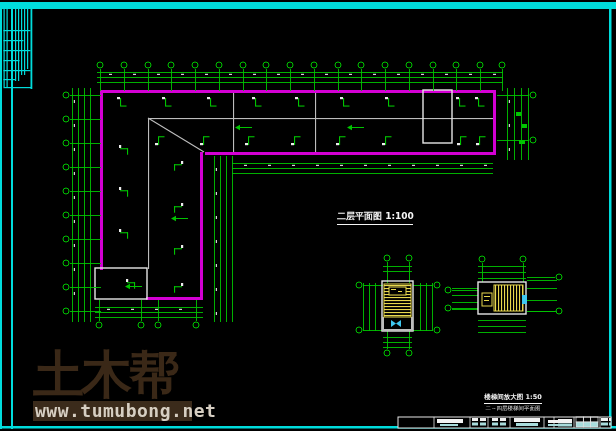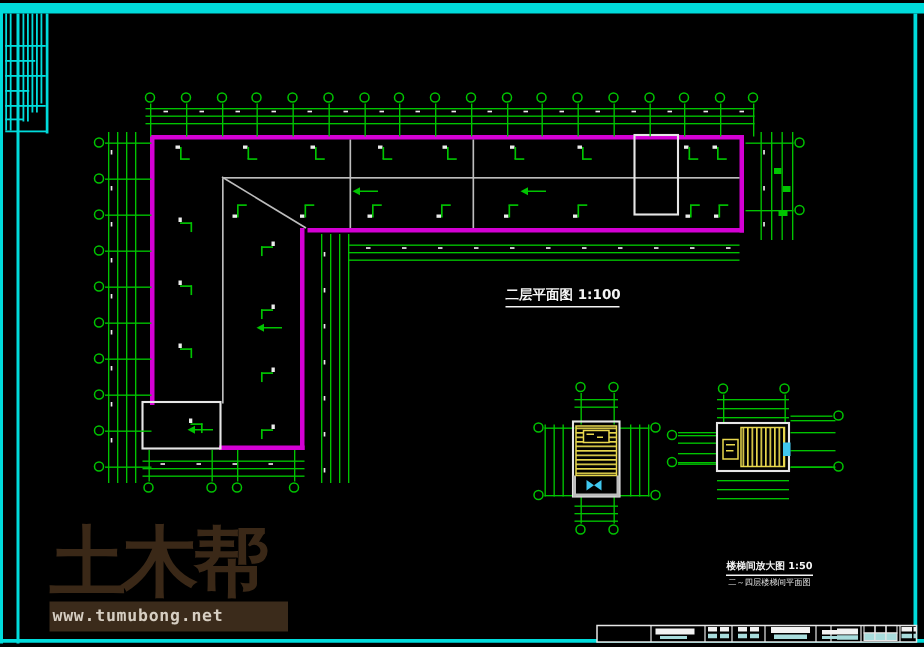--- a/index.html
+++ b/index.html
@@ -1,30 +1,30 @@
 <!DOCTYPE html>
 <html><head>
 <meta charset="utf-8">
 <style>
   html,body{margin:0;padding:0;background:#000;}
   #sheet{position:relative;width:616px;height:431px;background:#000;overflow:hidden;
          font-family:"DejaVu Sans",sans-serif;}
   #plan-svg{position:absolute;left:0;top:0;z-index:1;}
-  .label{position:absolute;z-index:3;color:#f4f4f4;white-space:nowrap;}
+  .label{position:absolute;z-index:3;color:#f4f4f4;white-space:nowrap;margin-top:20px;}
   .main-label{left:337px;top:190px;width:76px;font-size:9px;font-weight:bold;
               text-align:center;border-bottom:1.2px solid #f4f4f4;padding-bottom:1px;}
   .detail-label{left:480px;top:364px;width:66px;text-align:center;}
   .detail-label .l1{font-size:6.5px;font-weight:bold;border-bottom:1px solid #f4f4f4;
                     display:inline-block;padding-bottom:0.5px;}
   .detail-label .l2{font-size:5.5px;color:#e0e0e0;margin-top:1px;}
   #watermark{position:absolute;z-index:2;left:33px;top:348px;}
   #wm-brand{font-size:51px;line-height:1.05;font-weight:700;letter-spacing:-3px;
             color:#3a2817;font-family:sans-serif;}
   #wm-bar{margin-top:-1px;width:159px;height:20px;background:#3b2b1b;display:flex;align-items:center;}
-  #wm-url{font-family:"DejaVu Sans Mono",monospace;font-size:11px;font-weight:bold;
+  #wm-url{font-family:"DejaVu Sans Mono",monospace;font-size:18px;font-weight:bold;
           color:#d6cec2;letter-spacing:0.5px;padding-left:2px;}
 </style>
 </head>
 <body>
 
 <div id="sheet">
   <svg id="plan-svg" width="616" height="431" viewBox="0 0 616 431">
     <defs>
       <pattern id="hatchH" width="4" height="3" patternUnits="userSpaceOnUse">
         <rect width="4" height="1.1" fill="#e8d84e"></rect>

